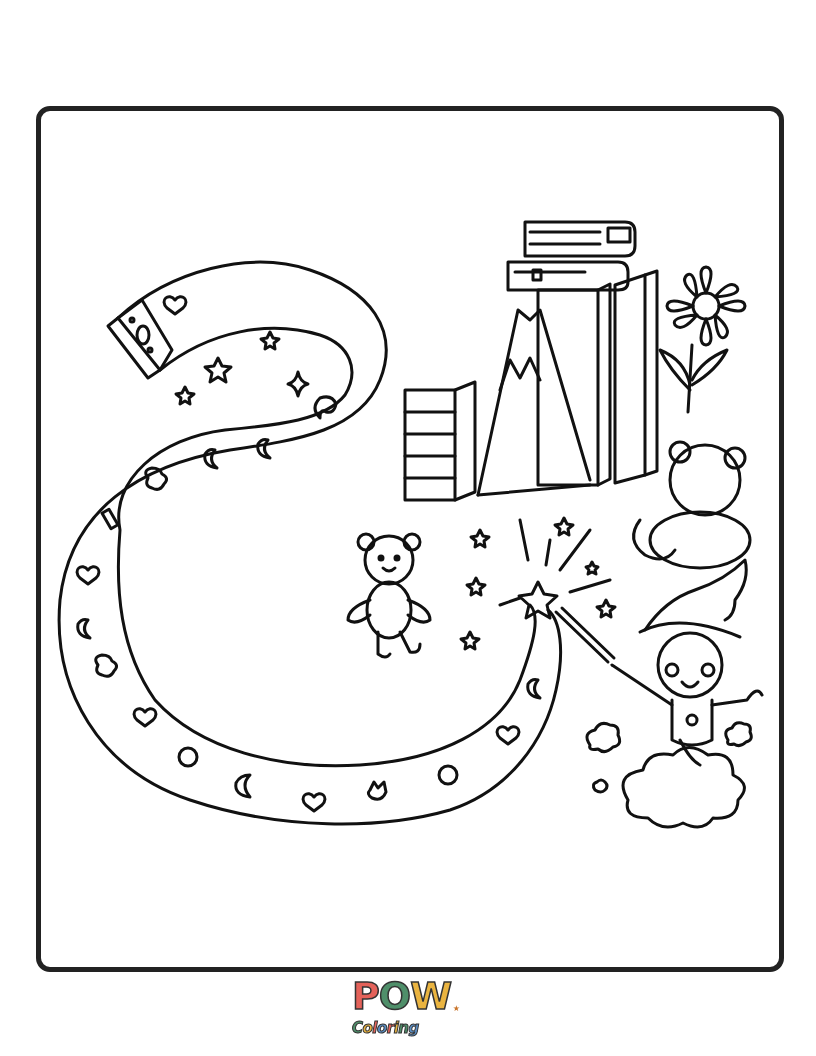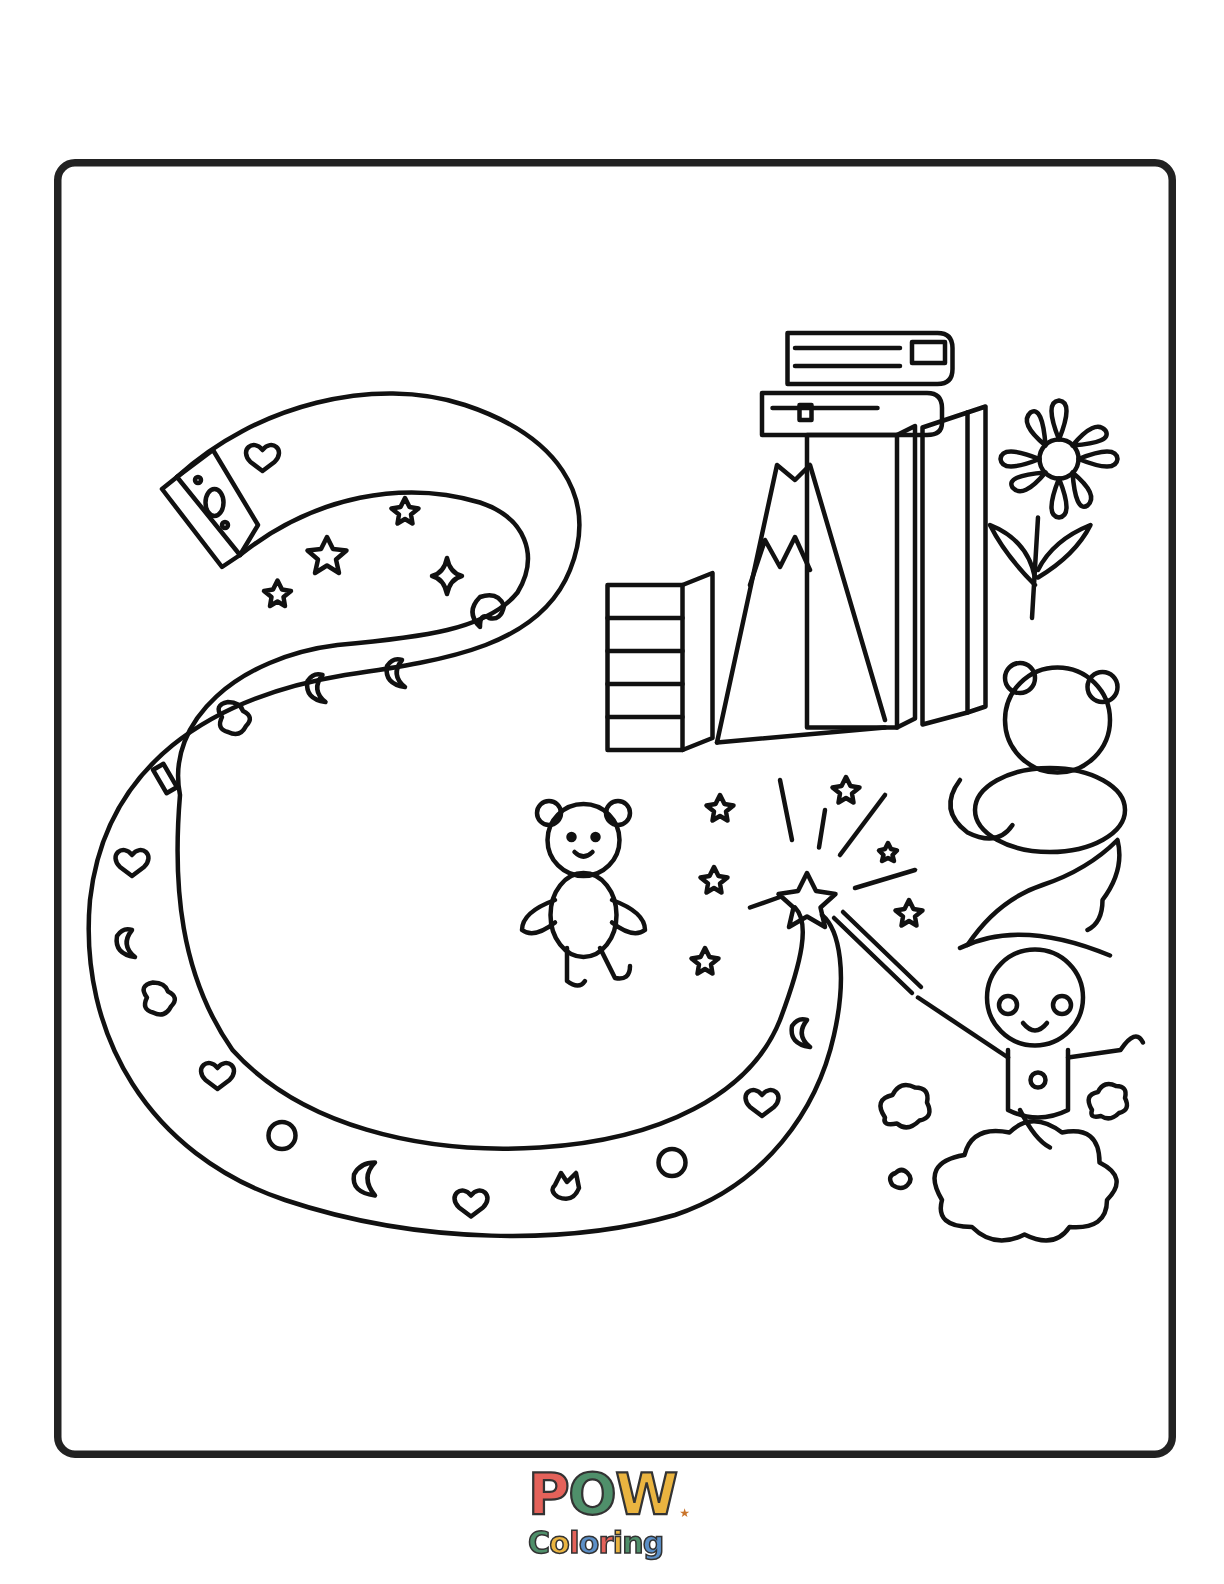--- a/index.html
+++ b/index.html
@@ -2,21 +2,21 @@
 <html><head>
 <meta charset="utf-8">
 <style>
   html, body { margin: 0; padding: 0; background: #ffffff; }
   body { width: 816px; height: 1056px; position: relative; overflow: hidden; font-family: "DejaVu Sans", sans-serif; }
   .frame { position: absolute; left: 36px; top: 106px; width: 738px; height: 856px; border: 5px solid #222222; border-radius: 14px; box-sizing: content-box; }
   .art { position: absolute; left: 0; top: 0; width: 816px; height: 1056px; }
   .logo { position: absolute; left: 352px; top: 976px; width: 112px; height: 76px; text-align: left; }
   .logo-pow { font-family: "DejaVu Sans", sans-serif; font-weight: bold; font-size: 38px; line-height: 40px; letter-spacing: -1px; -webkit-text-stroke: 1.5px #333; }
   .logo-pow span { display: inline-block; }
-  .logo-coloring { font-family: "DejaVu Sans", sans-serif; font-weight: bold; font-size: 20px; line-height: 24px; -webkit-text-stroke: 1px #333; letter-spacing: -0.5px; }
+  .logo-coloring { font-family: "DejaVu Sans", sans-serif; font-weight: bold; font-size: 15px; line-height: 24px; -webkit-text-stroke: 1px #333; letter-spacing: -0.5px; font-style: italic; }
   .logo-coloring span { display: inline-block; }
   .logo-star { position: absolute; right: 4px; top: 28px; font-size: 8px; color: #c9742a; }
 </style>
 </head>
 <body>
 
 <div class="frame"></div>
 
 <svg class="art" viewBox="0 0 816 1056" fill="none" stroke="#111" stroke-width="3" stroke-linecap="round" stroke-linejoin="round">
 

